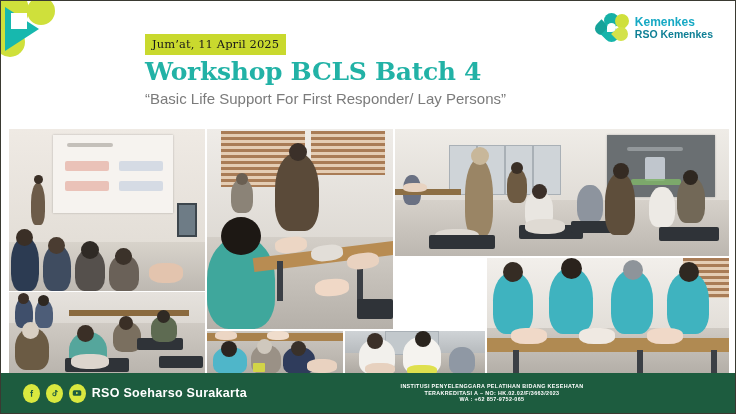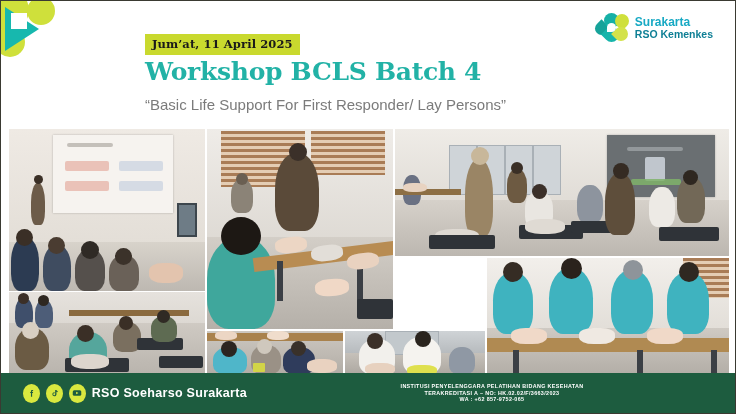--- a/index.html
+++ b/index.html
@@ -22,31 +22,31 @@
   .cd-tri{
     position:absolute;left:4px;top:6px;width:0;height:0;
     border-top:22px solid transparent;border-bottom:22px solid transparent;
     border-left:34px solid #17b8ae;
   }
   .cd-sq{position:absolute;left:10px;top:12px;width:16px;height:16px;background:#ffffff;}
 
   .date-badge{
     position:absolute;left:144px;top:33px;
     background:#c9d92e;color:#1a1a1a;
-    font-family:"DejaVu Serif",serif;font-weight:bold;font-size:11.5px;
+    font-family:"DejaVu Serif",serif;font-weight:normal;font-size:11.5px;
     padding:3px 7px 4px 7px;letter-spacing:.1px;white-space:nowrap;
   }
   .main-title{
     position:absolute;left:144px;top:56px;
     color:#22b2a6;font-family:"DejaVu Serif",serif;font-weight:bold;
     font-size:25px;letter-spacing:-.3px;white-space:nowrap;
   }
   .sub-title{
     position:absolute;left:144px;top:89px;
-    color:#7b7b7b;font-size:15px;font-weight:400;white-space:nowrap;margin-top:6px;
+    color:#7b7b7b;font-size:15px;font-weight:400;white-space:nowrap;
   }
 
   
   .kem-logo{position:absolute;right:24px;top:12px;display:flex;align-items:center;gap:6px;}
   .kem-mark{position:relative;width:34px;height:30px;}
   .kem-mark span{position:absolute;border-radius:50% 50% 50% 0;}
   .km-a{left:0px;top:9px;width:13px;height:13px;background:#16a39a;transform:rotate(135deg);}
   .km-b{left:9px;top:0px;width:15px;height:15px;background:#16b0a6;transform:rotate(225deg);}
   .km-c{left:9px;top:14px;width:15px;height:15px;background:#17b5ab;transform:rotate(45deg);}
   .km-d{left:20px;top:1px;width:14px;height:14px;background:#cfe03b;transform:rotate(315deg);}
@@ -122,21 +122,21 @@
     <div class="kem-logo">
       <div class="kem-mark">
         <span class="km-a"></span>
           <span class="km-b"></span>
           <span class="km-c"></span>
         <span class="km-d"></span>
           <span class="km-e"></span>
           <span class="km-dot"></span>
       </div>
       <div class="kem-text">
-        <div class="kem-t1">Surakarta</div>
+        <div class="kem-t1">Kemenkes</div>
         <div class="kem-t2">RSO Kemenkes</div>
       </div>
     </div>
   </div>
 
   <div class="collage">
 
     <div class="tile" style="left:8px;top:3px;width:196px;height:162px;">
       <div class="ph">
         <div class="wall" style="background:linear-gradient(180deg,#efeae4,#e3ded7);height:72%;"></div>

